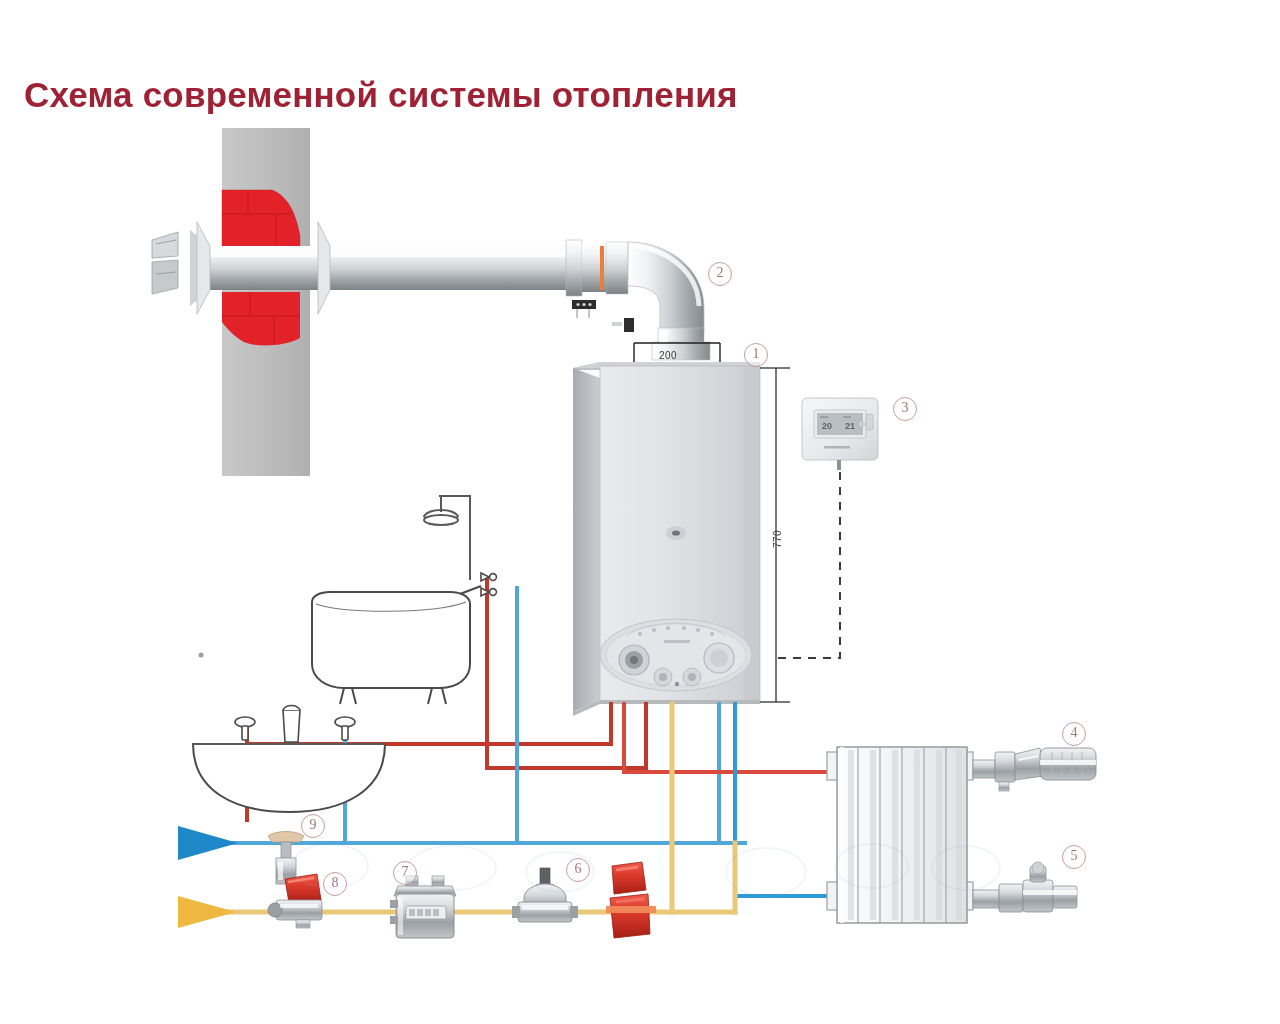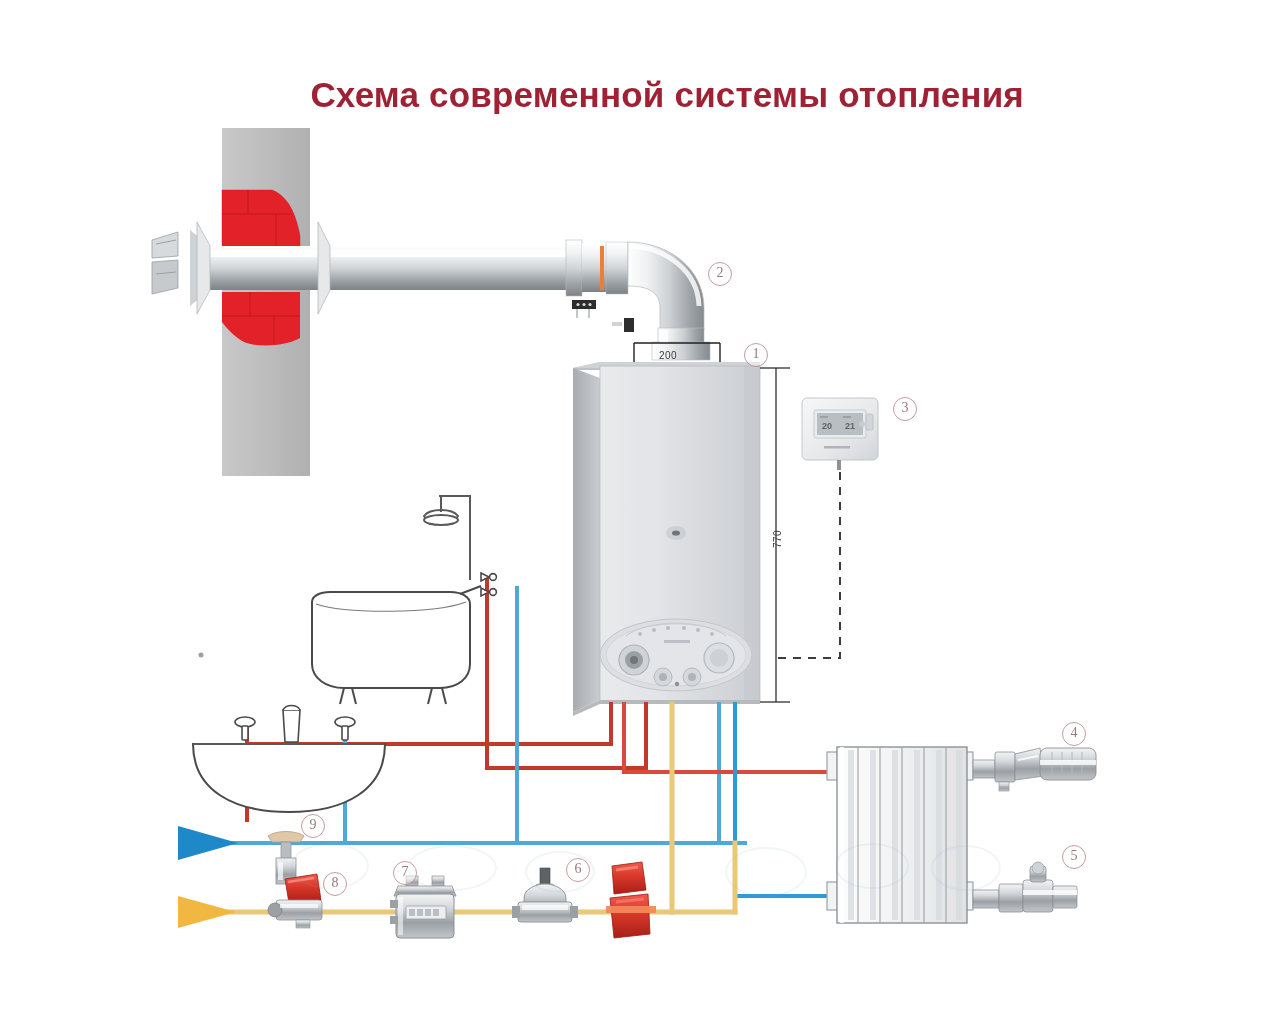--- a/index.html
+++ b/index.html
@@ -9,21 +9,21 @@
     font-family:"Liberation Sans","DejaVu Sans",sans-serif;
     position:relative;overflow:hidden;
     background:#ffffff;
   }
   #stage{position:absolute;left:0;top:0;width:1280px;height:1024px;}
   svg.layer{position:absolute;left:0;top:0;width:1280px;height:1024px;}
 
   
   .title-wrap{
     position:absolute;left:0;top:74px;width:1024px;
-    text-align:right;pointer-events:none;
+    text-align:left;pointer-events:none;padding-left:24px;
   }
   .title-line{
     color:#9E2234;
     font-weight:bold;
     font-size:35px;
     line-height:42px;
     letter-spacing:0.2px;
     font-family:"Liberation Sans","DejaVu Sans",sans-serif;
   }
 

